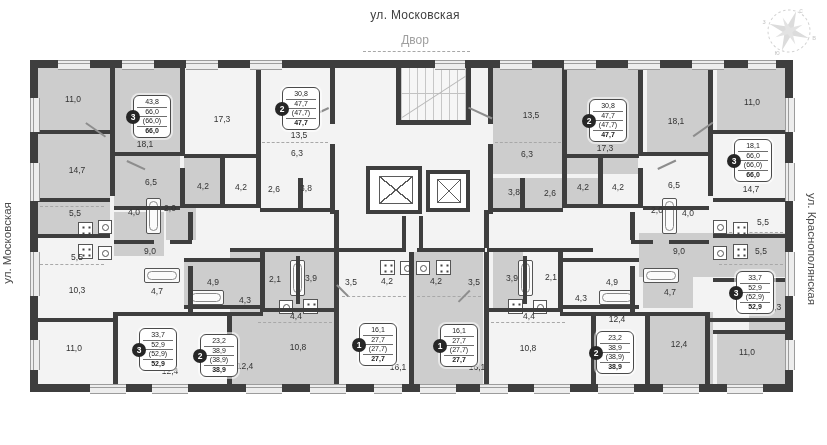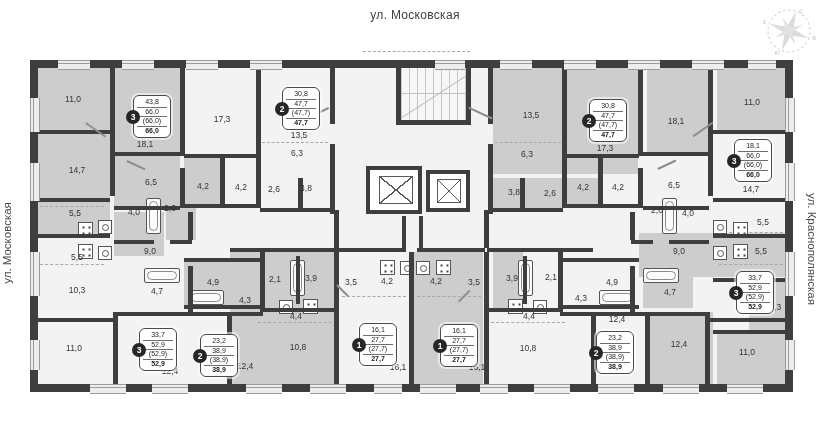--- a/index.html
+++ b/index.html
@@ -50,20 +50,21 @@
   .badge .num{position:absolute;left:-8px;top:50%;transform:translateY(-50%);width:14px;height:14px;
               border-radius:50%;background:#262626;color:#fff;font-size:8.5px;font-weight:bold;
               display:flex;align-items:center;justify-content:center;}
   .compass{position:absolute;left:756px;top:2px;}
 </style>
 </head>
 <body>
 
 <div class="canvas">
   <div class="top-street">ул. Московская</div>
+  <div class="courtyard">Двор</div>
   <div class="dash" style="left:363px;top:51px;width:107px;"></div>
 
   <svg class="compass" width="66" height="58" viewBox="0 0 66 58">
     <g transform="rotate(20 33 29)">
       <circle cx="33" cy="29" r="21" fill="none" stroke="#d2d2d2" stroke-dasharray="2.5 2.5"></circle>
       <path d="M33 8 L36.5 25.5 L54 29 L36.5 32.5 L33 50 L29.5 32.5 L12 29 L29.5 25.5 Z" fill="#dcdcdc"></path>
       <path d="M33 14 L35.5 26.5 L48 29 L35.5 31.5 L33 44 L30.5 31.5 L18 29 L30.5 26.5 Z" transform="rotate(45 33 29)" fill="#e3e3e3"></path>
     </g>
     <text x="45" y="11" font-size="7" fill="#c9c9c9" text-anchor="middle">с</text>
     <text x="58" y="38" font-size="7" fill="#c9c9c9" text-anchor="middle">в</text>

